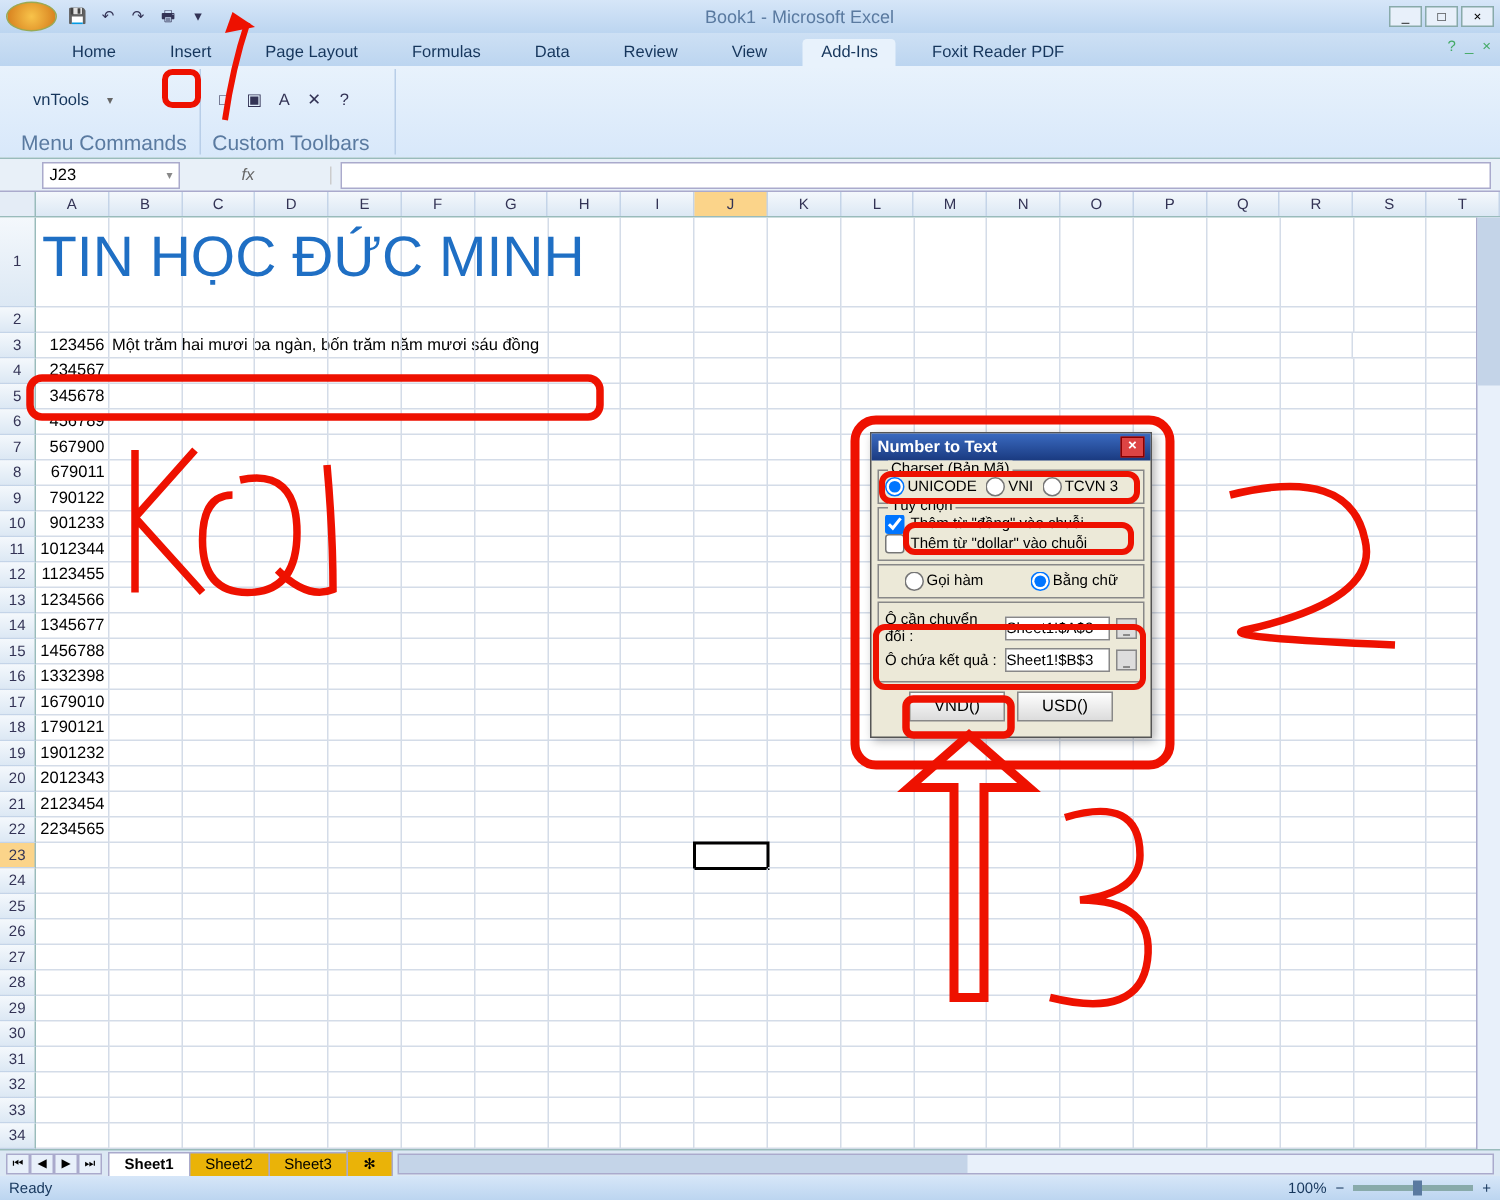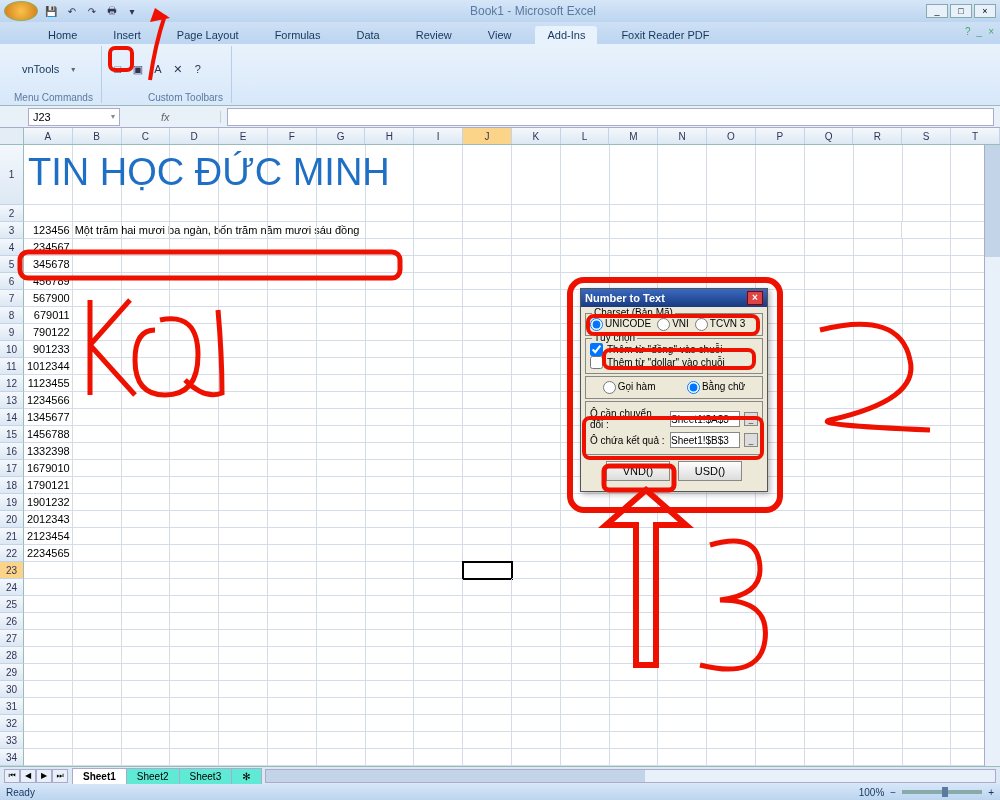--- a/index.html
+++ b/index.html
@@ -17,21 +17,21 @@
 
 .ribbon-tabs { height: 22px; background: linear-gradient(#cde0f4,#bcd5f0); display: flex; align-items: flex-end; padding-left: 36px; gap: 12px; position: relative; }
 .rtab { padding: 3px 12px; font-size: 11px; color: #16365c; cursor: pointer; }
 .rtab.active { background: #e8f2fc; border-radius: 3px 3px 0 0; color: #16365c; }
 .ribbon-right { position: absolute; right: 6px; top: 4px; display: flex; gap: 6px; color: #4a6; font-size: 10px; }
 
 
 .ribbon-body { height: 62px; background: linear-gradient(#e8f2fc,#d8e8fa); border-bottom: 1px solid #9bb; display: flex; padding: 2px 6px; }
 .rgroup { border-right: 1px solid #b8cee8; padding: 0 8px; display: flex; flex-direction: column; justify-content: space-between; }
 .rgroup-content { display: flex; gap: 4px; align-items: center; flex: 1; }
-.rgroup-label { font-size: 10px; color: #5a7aa0; text-align: right; }
+.rgroup-label { font-size: 14px; color: #5a7aa0; text-align: left; }
 .vntools-btn { padding: 2px 8px; font-size: 11px; color: #16365c; }
 .tiny-icon { width: 16px; height: 16px; display: inline-flex; align-items: center; justify-content: center; font-size: 11px; color: #335; }
 
 
 .fbar { height: 22px; background: #e8f0f8; border-bottom: 1px solid #aac; display: flex; align-items: center; }
 .namebox { width: 92px; height: 18px; background: #fff; border: 1px solid #aac; margin-left: 28px; padding: 0 4px; font-size: 11px; display: flex; align-items: center; }
 .namebox::after { content: "▾"; margin-left: auto; font-size: 8px; color: #888; }
 .fx { width: 60px; text-align: left; color: #666; font-style: italic; font-size: 11px; border-right: 1px solid #ccc; margin-left: 41px; }
 .formula-input { flex: 1; height: 18px; background: #fff; border: 1px solid #aac; margin: 0 6px; }
 
@@ -68,21 +68,21 @@
 .ref-btn { width: 14px; height: 14px; border: 1px solid #888; background: #ddd; font-size: 8px; }
 .dlg-btns { display: flex; gap: 8px; justify-content: center; padding: 4px 0 6px; }
 .dlg-btn { width: 64px; height: 20px; border: 1px solid #888; background: linear-gradient(#fefefe,#dcdcdc); font-size: 11px; }
 
 
 .sheettabs { position: absolute; bottom: 16px; left: 0; right: 0; height: 18px; background: #dce8f4; display: flex; align-items: center; font-size: 10px; border-top: 1px solid #9bb; }
 .navarrows { display: flex; gap: 0; margin: 0 4px; }
 .navarrow { width: 16px; height: 14px; border: 1px solid #aac; background: #e8f0fa; text-align: center; font-size: 8px; line-height: 12px; }
 .stab { padding: 2px 10px; background: #fff; border: 1px solid #aac; border-bottom: none; margin-right: -1px; font-size: 10px; }
 .stab.active { background: #fff; font-weight: bold; }
-.stab.inactive { background: #5eead4; }
+.stab.inactive { background: #eab308; }
 .hscroll { flex: 1; height: 14px; border: 1px solid #aac; margin: 0 4px; background: #e8f0fa; position: relative; }
 .hscroll-thumb { position: absolute; left: 0; width: 52%; height: 100%; background: #c4d4e8; }
 .statusbar { position: absolute; bottom: 0; left: 0; right: 0; height: 16px; background: linear-gradient(#d6e6f8,#bcd5f0); font-size: 10px; color: #16365c; padding: 1px 6px; display: flex; align-items: center; }
 .zoom { margin-left: auto; display: flex; align-items: center; gap: 6px; }
 .zoom-track { width: 80px; height: 4px; background: #8aa; position: relative; }
 .zoom-thumb { position: absolute; left: 50%; top: -3px; width: 6px; height: 10px; background: #5a7aa0; }
 
 
 .anno { position: absolute; pointer-events: none; }
 

